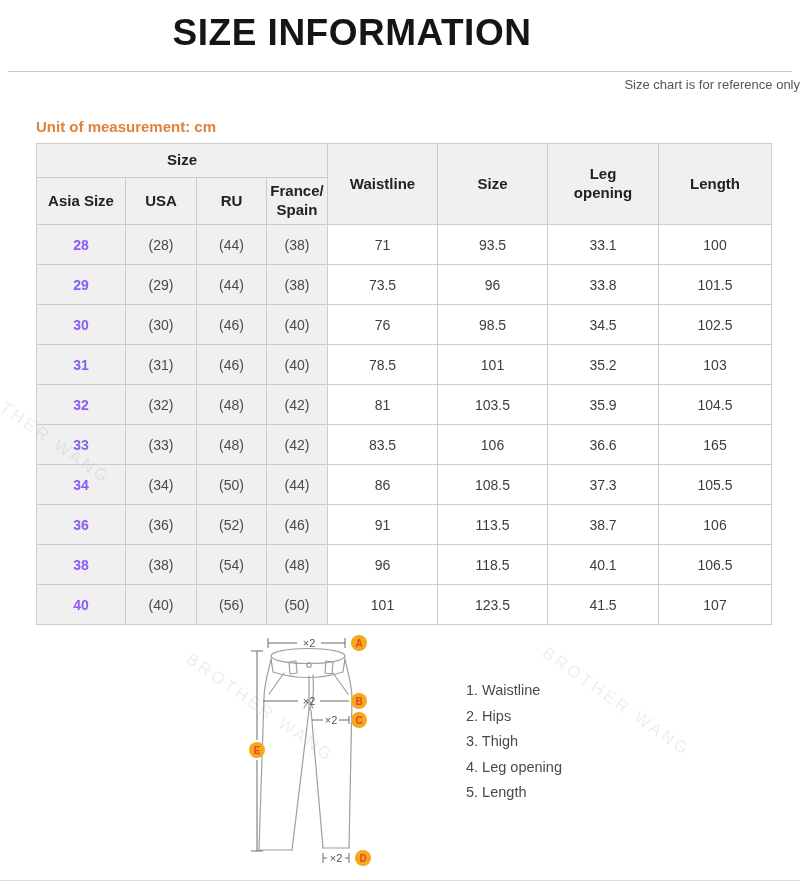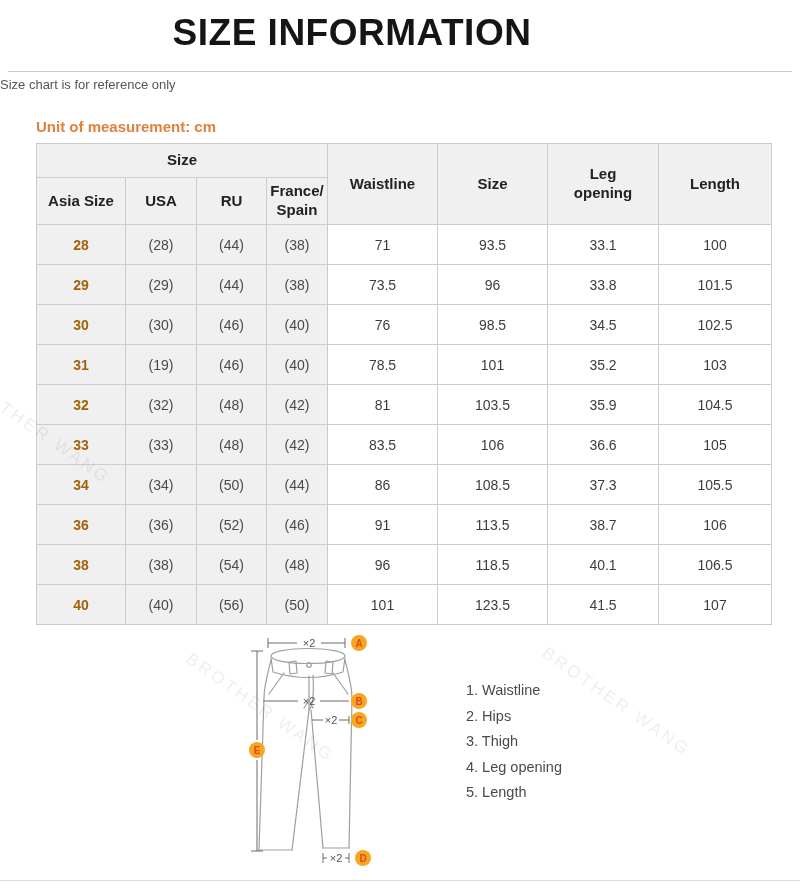--- a/index.html
+++ b/index.html
@@ -5,36 +5,36 @@
   html,body{margin:0;padding:0;background:#fff;}
   .page{
     position:relative;width:800px;height:884px;background:#fff;overflow:hidden;
     font-family:"Liberation Sans",sans-serif;color:#333;
   }
   .title{
     position:absolute;top:12px;left:0;width:704px;text-align:center;
     font-size:37px;font-weight:700;letter-spacing:.5px;color:#151515;margin:0;
   }
   .divider{position:absolute;top:71px;left:8px;width:784px;height:0;border-top:1px solid #c9c9c9;}
-  .subtitle{position:absolute;top:77px;left:0;width:800px;text-align:left;font-size:13px;color:#555;}
+  .subtitle{position:absolute;top:77px;left:0;width:800px;text-align:right;font-size:13px;color:#555;}
   .unit-note{position:absolute;top:118px;left:36px;font-size:15px;font-weight:700;color:#e0813c;}
 
   table.size-table{
     position:absolute;top:143px;left:36px;width:735px;
     border-collapse:collapse;table-layout:fixed;
   }
   .size-table th,.size-table td{
     border:1px solid #ccc;text-align:center;vertical-align:middle;padding:0;
   }
   .size-table th{background:#f0f0f0;font-size:15px;font-weight:700;color:#222;white-space:pre-line;line-height:1.25;}
   .size-table tr.group-row th{height:33px;}
   .size-table tr.sub-row th{height:46px;}
   .size-table td{height:39px;font-size:14px;color:#3d3d3d;background:#fff;}
   .size-table td.gray{background:#f0f0f0;color:#4a4a4a;}
-  .size-table td.asia{font-weight:700;color:#a16207;}
+  .size-table td.asia{font-weight:700;color:#8b5cf6;}
 
   .diagram{position:absolute;top:628px;left:213px;width:168px;height:252px;}
   .diagram svg{display:block;}
 
   .measurement{position:absolute;top:648px;left:466px;}
   .m-title{font-size:19px;color:#787878;letter-spacing:.5px;}
   .m-list{margin-top:30px;}
   .m-item{font-size:14.5px;color:#4a4a4a;line-height:25.5px;}
 
   .watermark{
@@ -116,21 +116,21 @@
           <td class="gray">(30)</td>
           <td class="gray">(46)</td>
           <td class="gray">(40)</td>
           <td>76</td>
           <td>98.5</td>
           <td>34.5</td>
           <td>102.5</td>
         </tr>
         <tr>
           <td class="gray asia">31</td>
-          <td class="gray">(19)</td>
+          <td class="gray">(31)</td>
           <td class="gray">(46)</td>
           <td class="gray">(40)</td>
           <td>78.5</td>
           <td>101</td>
           <td>35.2</td>
           <td>103</td>
         </tr>
         <tr>
           <td class="gray asia">32</td>
           <td class="gray">(32)</td>
@@ -142,21 +142,21 @@
           <td>104.5</td>
         </tr>
         <tr>
           <td class="gray asia">33</td>
           <td class="gray">(33)</td>
           <td class="gray">(48)</td>
           <td class="gray">(42)</td>
           <td>83.5</td>
           <td>106</td>
           <td>36.6</td>
-          <td>105</td>
+          <td>165</td>
         </tr>
         <tr>
           <td class="gray asia">34</td>
           <td class="gray">(34)</td>
           <td class="gray">(50)</td>
           <td class="gray">(44)</td>
           <td>86</td>
           <td>108.5</td>
           <td>37.3</td>
           <td>105.5</td>

